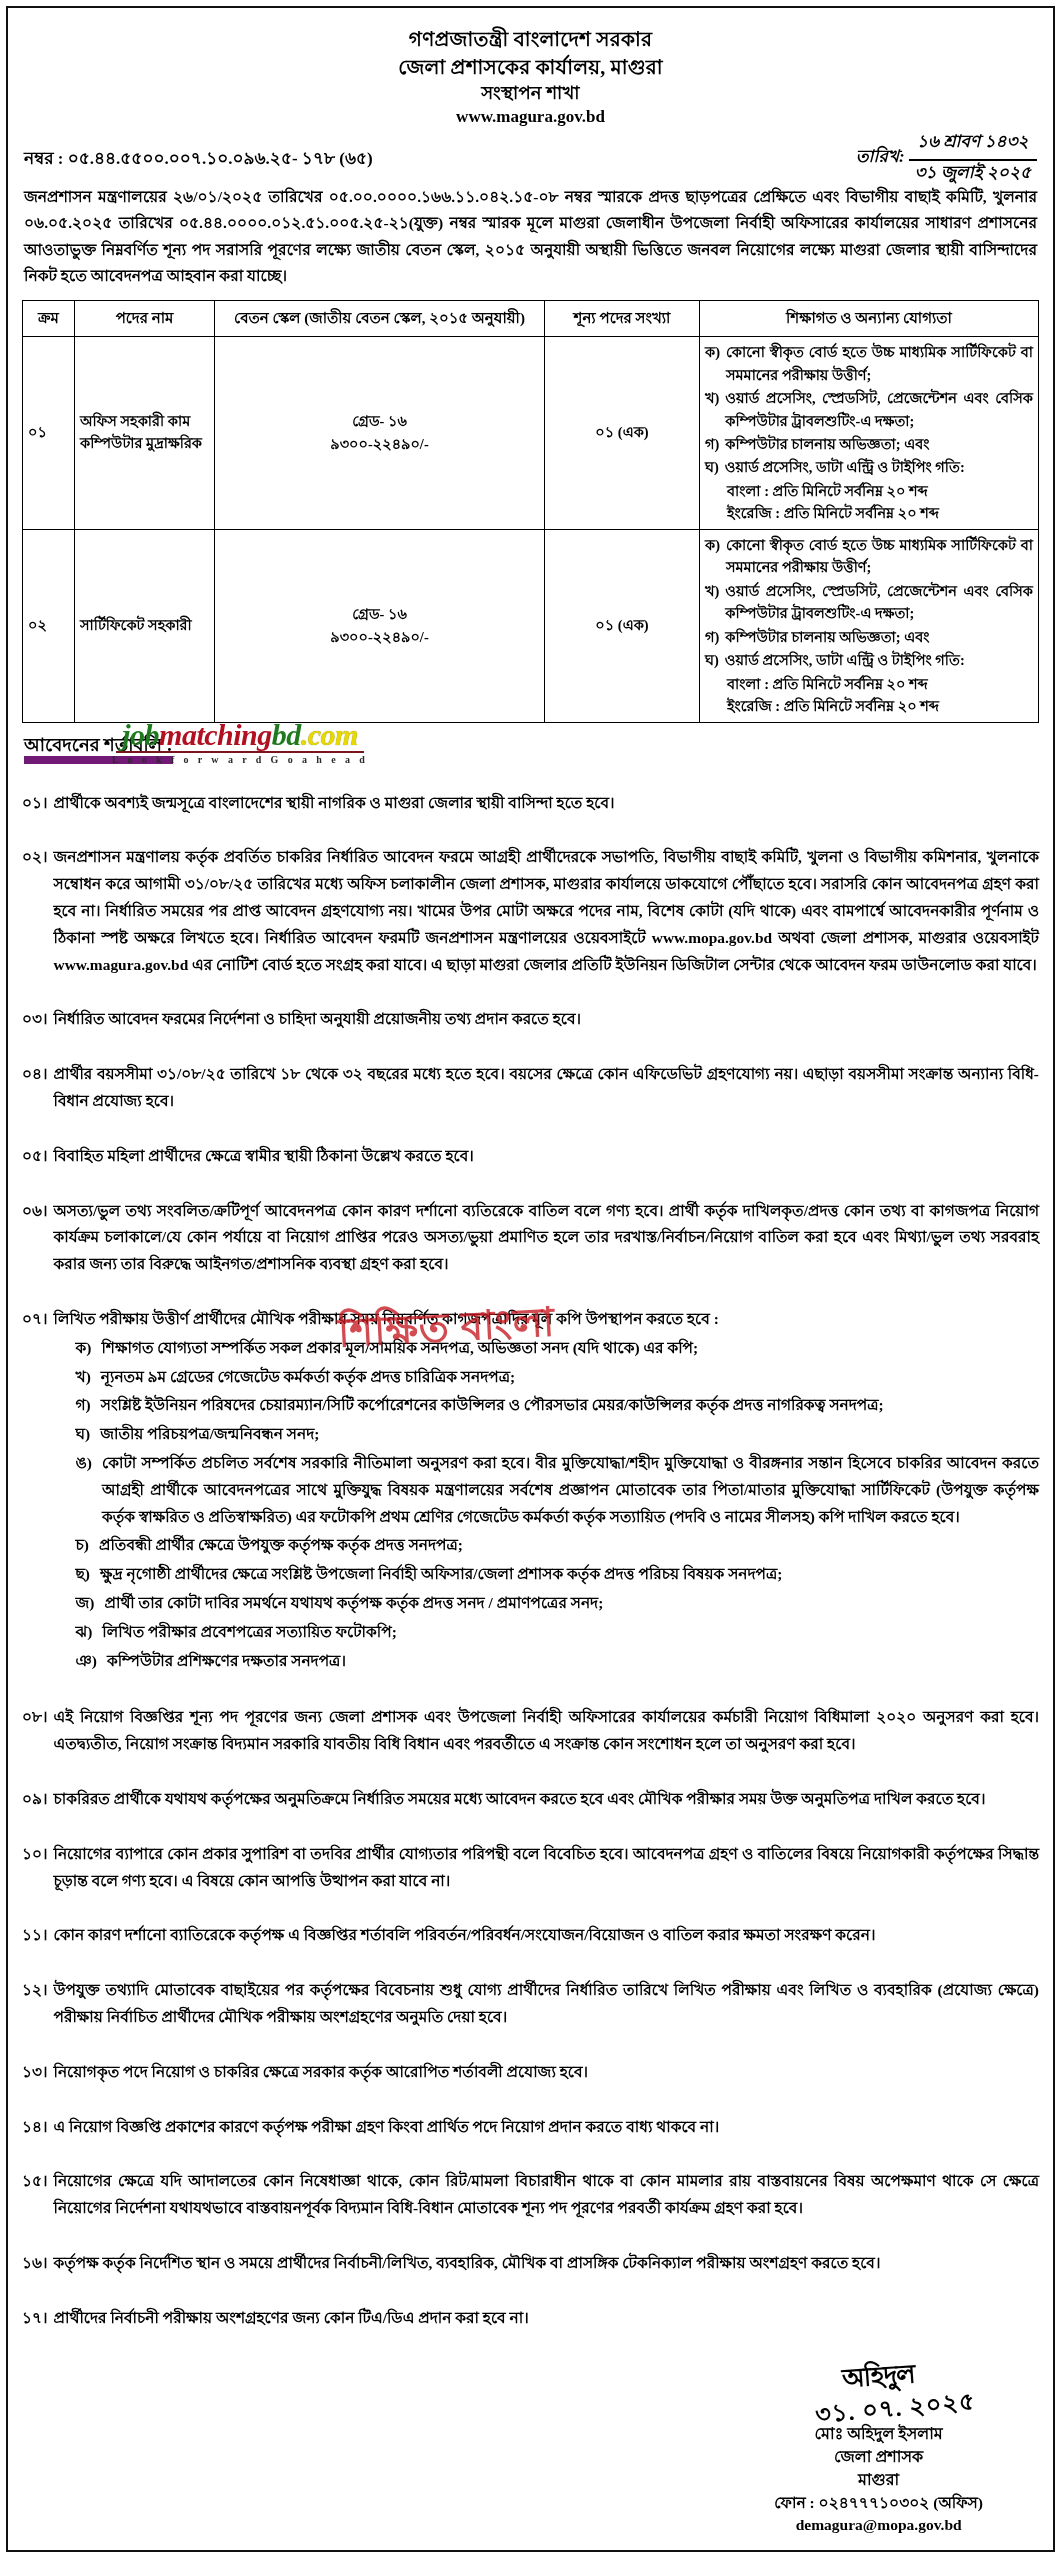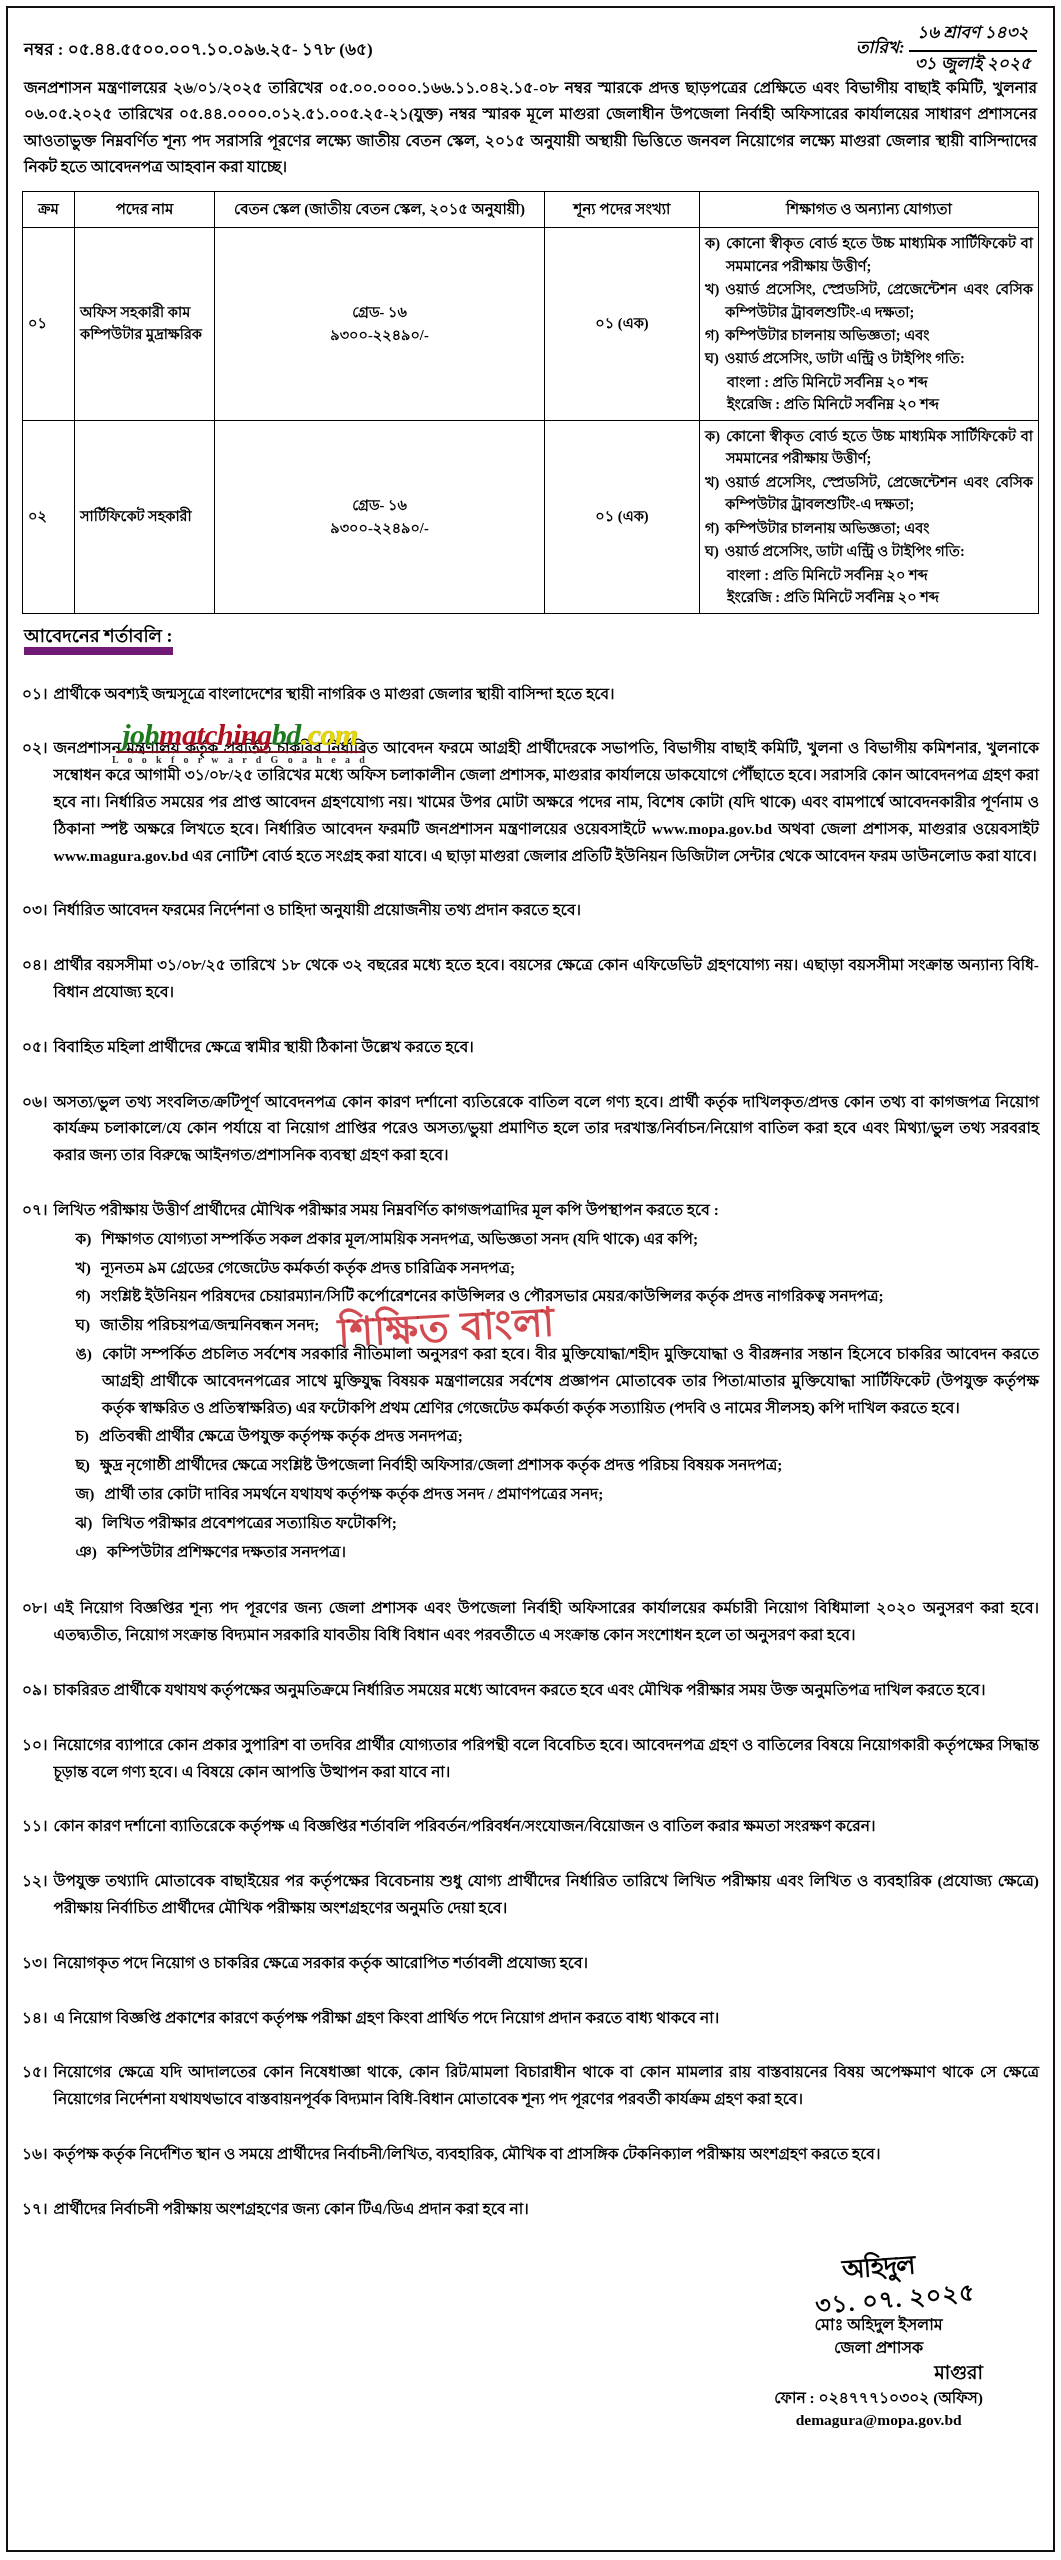--- a/index.html
+++ b/index.html
@@ -273,33 +273,39 @@
   }
   .sign-date {
     font-size: 24px;
     font-weight: bold;
     transform: rotate(-5deg);
     margin: -4px 0 -4px 34px;
     letter-spacing: 1px;
   }
   .sign-name  { font-size: 16px; }
   .sign-role  { font-size: 16px; }
-  .sign-dist  { font-size: 19px; text-align: right; }
+  .sign-dist  { font-size: 16px; }
   .sign-phone { font-size: 15.5px; }
   .sign-mail  {
     font-size: 15.5px;
     font-family: "Liberation Serif", "DejaVu Serif", serif;
   }
 </style>
 </head>
 <body>
 
 <div class="page">
   <div class="doc-frame">
 
+    <div class="gov-header">
+      <div class="gov-line l1">গণপ্রজাতন্ত্রী বাংলাদেশ সরকার</div>
+      <div class="gov-line l2">জেলা প্রশাসকের কার্যালয়, মাগুরা</div>
+      <div class="gov-line l3">সংস্থাপন শাখা</div>
+      <div class="gov-url">www.magura.gov.bd</div>
+    </div>
 
     <div class="memo-row">
       <div class="memo-no">নম্বর : ০৫.৪৪.৫৫০০.০০৭.১০.০৯৬.২৫- ১৭৮ (৬৫)</div>
       <div class="memo-date">
         <span>তারিখ:</span>
         <span class="date-stack">
           <span class="d1">১৬ শ্রাবণ ১৪৩২</span>
           <span class="d2">৩১ জুলাই ২০২৫</span>
         </span>
       </div>

